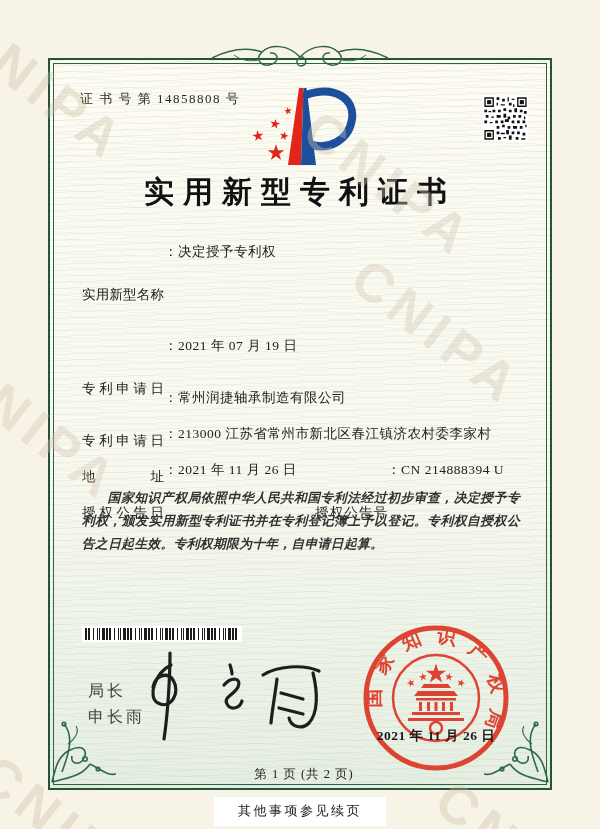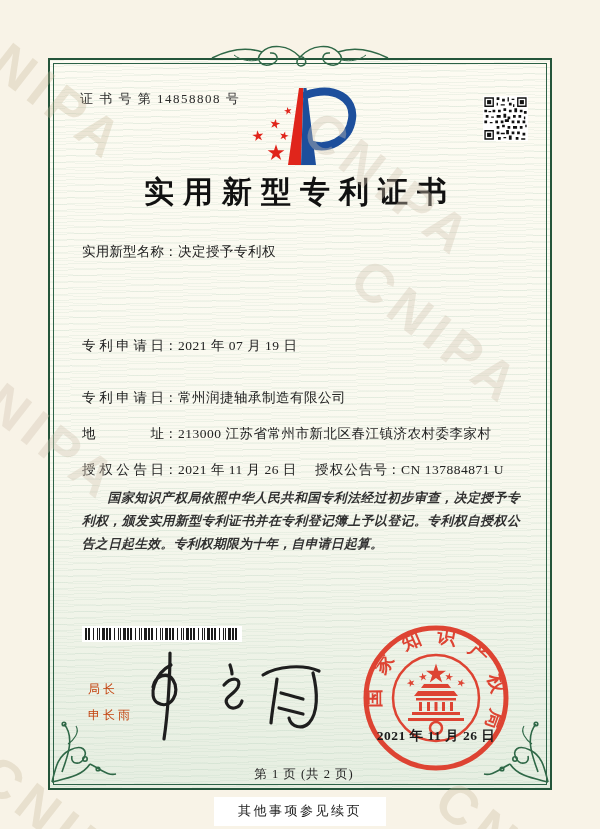--- a/index.html
+++ b/index.html
@@ -21,38 +21,38 @@
              repeating-linear-gradient(182deg, rgba(120,170,140,0.08) 0px, rgba(120,170,140,0.08) 1px, rgba(0,0,0,0) 1px, rgba(0,0,0,0) 7px),
              #fdfbf2; }
   .frame::after { content:""; position:absolute; inset:3px; border:1px solid #2d6247; pointer-events:none; }
 
   .abs { position:absolute; }
   .certno { left:80px; top:90px; font-size:13px; letter-spacing:1.5px; color:#2b2b2b; z-index:3; }
   .title { left:0; right:0; top:172px; text-align:center; font-size:30px; font-weight:bold;
            letter-spacing:9px; color:#111; z-index:3; }
 
   .row { left:82px; font-size:13.5px; color:#222; z-index:3; white-space:nowrap; }
-  .flabel { display:inline-block; width:82px; text-align:justify; text-align-last:justify; vertical-align:top; }
+  .flabel { display:inline-block; width:82px; text-align:justify; text-align-last:justify; vertical-align:top;margin-top:43px; }
   .colon { display:inline-block; width:14px; }
   .fval { letter-spacing:0.5px; }
   .grant2 { position:absolute; left:233px; top:0; white-space:nowrap; }
   .grant2 .flabel { width:72px; }
 
   .legal { left:82px; top:487px; width:438px; font-size:12.8px; line-height:1.78;
            font-style:italic; letter-spacing:0.3px; color:#313131; text-align:justify; z-index:3;font-weight:bold; }
   .legal p { text-indent:2em; }
 
   .barcode { left:82px; top:626px; width:160px; height:16px; background:#fff; padding:2px 3px; z-index:3; }
   .barcode .bars { width:100%; height:100%;
     background:repeating-linear-gradient(90deg,
       #1b1b1b 0px,#1b1b1b 2px,#fff 2px,#fff 3px,#1b1b1b 3px,#1b1b1b 5px,#fff 5px,#fff 8px,
       #1b1b1b 8px,#1b1b1b 9px,#fff 9px,#fff 12px,#1b1b1b 12px,#1b1b1b 13px,#fff 13px,#fff 14px,
       #1b1b1b 14px,#1b1b1b 15px,#fff 15px,#fff 17px,#1b1b1b 17px,#1b1b1b 20px,#fff 20px,#fff 21px); }
 
-  .commissioner { left:88px; font-size:12px; letter-spacing:3px; color:#c2410c; z-index:3; }
+  .commissioner { left:88px; font-size:16px; letter-spacing:3px; color:#404040; z-index:3; }
   .sig { left:125px; top:645px; z-index:3; }
   .sealwrap { left:358px; top:620px; z-index:3; }
   .sealdate { left:360px; top:727px; width:152px; text-align:center; font-size:13.5px;
               font-weight:600; color:#1c1c1c; letter-spacing:0.5px; z-index:4; }
 
   .pagefoot { left:8px; right:0; top:766px; text-align:center; font-size:12.5px; color:#222;
               letter-spacing:1px; z-index:3; }
   .contnote { left:50%; top:797px; transform:translateX(-50%); background:#ffffff;
               padding:5px 24px 6px; font-size:13px; letter-spacing:2.5px; color:#222; z-index:3; }
 
@@ -152,21 +152,21 @@
   </div>
   <div class="abs row" style="top:389px">
     <span class="flabel">专利申请日</span><span class="colon">：</span><span class="fval">常州润捷轴承制造有限公司</span>
   </div>
   <div class="abs row" style="top:425px">
     <span class="flabel">地址</span><span class="colon">：</span><span class="fval">213000 江苏省常州市新北区春江镇济农村委李家村</span>
   </div>
   <div class="abs row" style="top:461px">
     <span class="flabel">授权公告日</span><span class="colon">：</span><span class="fval">2021 年 11 月 26 日</span>
     <span class="grant2">
-      <span class="flabel">授权公告号</span><span class="colon">：</span><span class="fval">CN 137884871 U</span>
+      <span class="flabel">授权公告号</span><span class="colon">：</span><span class="fval">CN 214888394 U</span>
     </span>
   </div>
 
   <div class="abs legal">
     <p>国家知识产权局依照中华人民共和国专利法经过初步审查，决定授予专利权，颁发实用新型专利证书并在专利登记簿上予以登记。专利权自授权公告之日起生效。专利权期限为十年，自申请日起算。</p>
   </div>
 
   <div class="abs barcode">
       <div class="bars"></div>
     </div>

